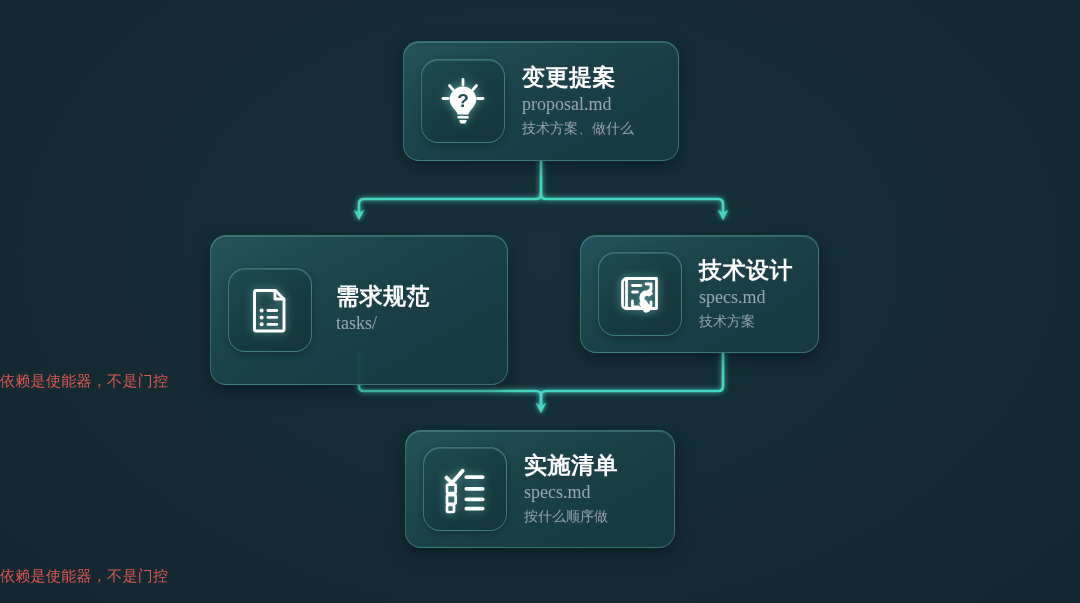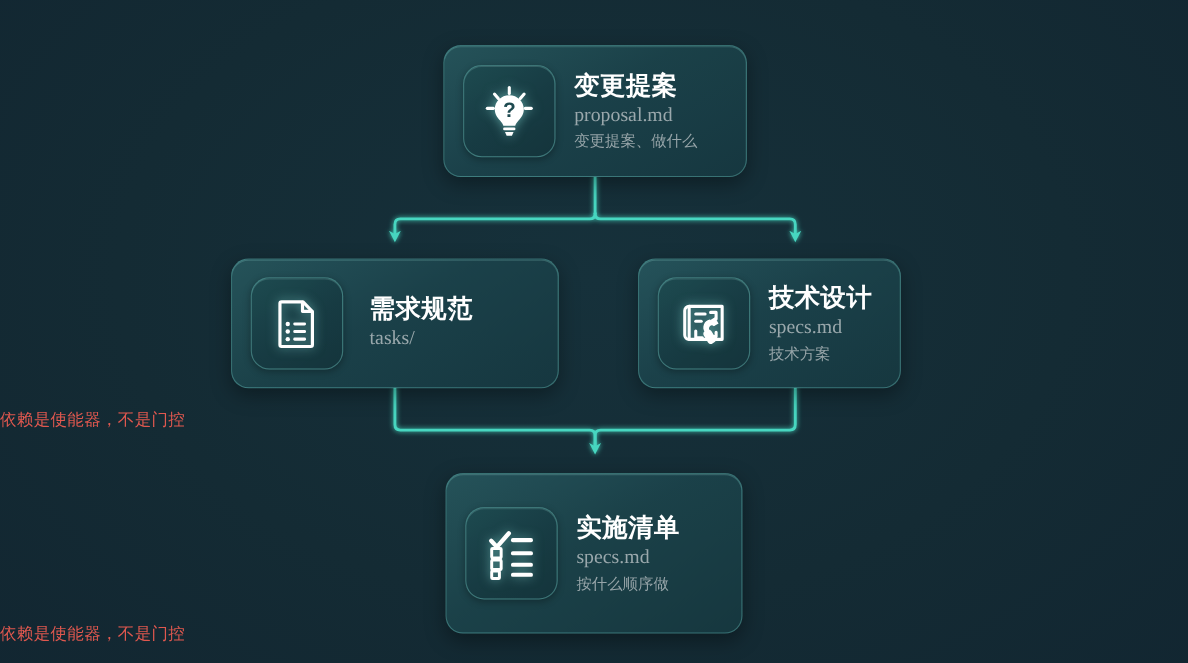--- a/index.html
+++ b/index.html
@@ -86,23 +86,23 @@
   }
   .card-desc {
     font-size: 14px;
     color: #96a4a8;
     line-height: 1.45;
     white-space: nowrap;
   }
 
   
   #card-proposal { left: 403px; top: 41px;  width: 276px; height: 120px; }
-  #card-specs    { left: 210px; top: 235px; width: 298px; height: 118px; gap: 24px; }
+  #card-specs    { left: 210px; top: 235px; width: 298px; height: 150px; gap: 24px; }
   #card-design   { left: 580px; top: 235px; width: 239px; height: 118px; }
-  #card-tasks    { left: 405px; top: 430px; width: 270px; height: 146px; }
+  #card-tasks    { left: 405px; top: 430px; width: 270px; height: 118px; }
 
   
   .note {
     position: absolute;
     font-size: 15px;
     color: #e0584f;
     white-space: nowrap;
     text-align: left;
     letter-spacing: 0.3px;
   }
@@ -156,21 +156,21 @@
                  C18.2,35.5 19.2,36.8 19.6,38.4 L30.4,38.4 C30.8,36.8 31.8,35.5 33.4,33.6
                  C35.8,30.7 38.2,28 38.2,23.3 C38.2,16.2 32.4,10.5 25,10.5 Z" fill="#ffffff"></path>
         <rect x="19.4" y="39.9" width="11.2" height="2.6" rx="1.2" fill="#ffffff"></rect>
         <path d="M21.1,44 L28.9,44 L27.4,47.4 L22.6,47.4 Z" fill="#ffffff"></path>
         <text x="25" y="30.5" text-anchor="middle" font-family="'Liberation Sans',sans-serif" font-size="19" font-weight="bold" fill="#1e4a50">?</text>
       </svg>
     </div>
     <div class="card-text">
       <div class="card-title">变更提案</div>
       <div class="card-file">proposal.md</div>
-      <div class="card-desc">变更提案、做什么</div>
+      <div class="card-desc">技术方案、做什么</div>
     </div>
   </div>
 
   <div class="card" id="card-specs">
     <div class="icon-tile">
       <svg width="50" height="50" viewBox="0 0 50 50">
         <path d="M11,5.5 h19.5 L39,14.3 V44.5 a1.5,1.5 0 0 1 -1.5,1.5 H11
                  a1.5,1.5 0 0 1 -1.5,-1.5 V7 A1.5,1.5 0 0 1 11,5.5 Z" fill="none" stroke="#ffffff" stroke-width="2.9" stroke-linejoin="round"></path>
         <path d="M30,5.8 V14 h8.6" fill="none" stroke="#ffffff" stroke-width="2.9" stroke-linejoin="round" stroke-linecap="round"></path>
         <g fill="#ffffff">

